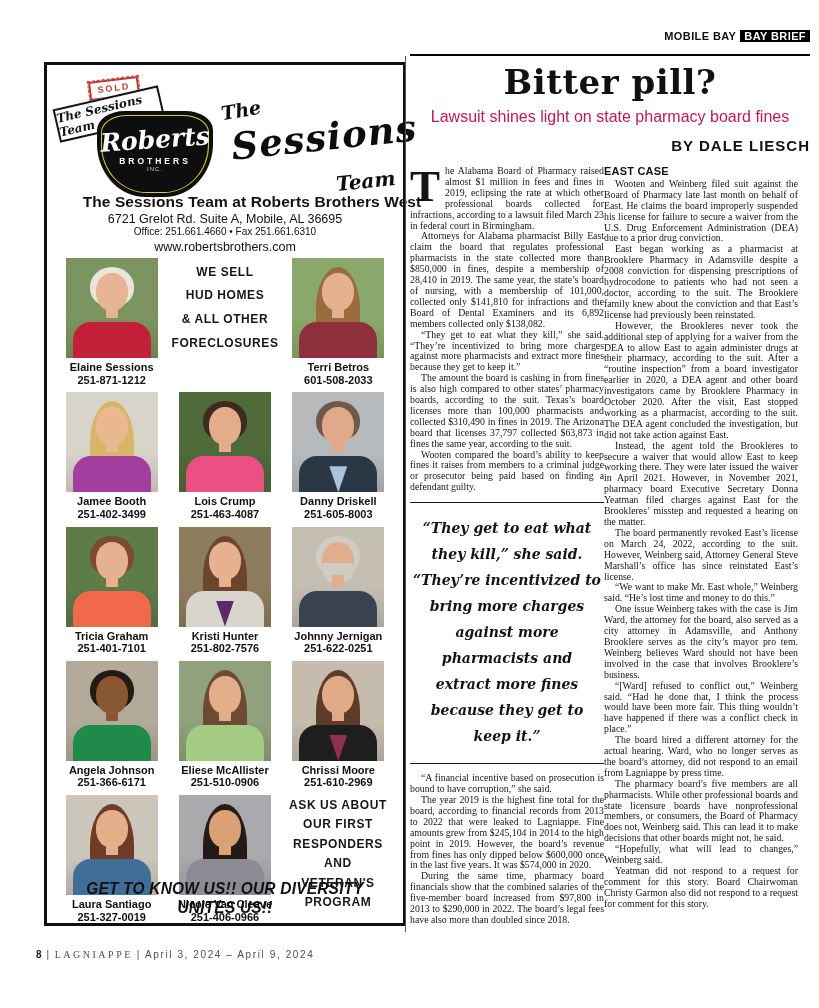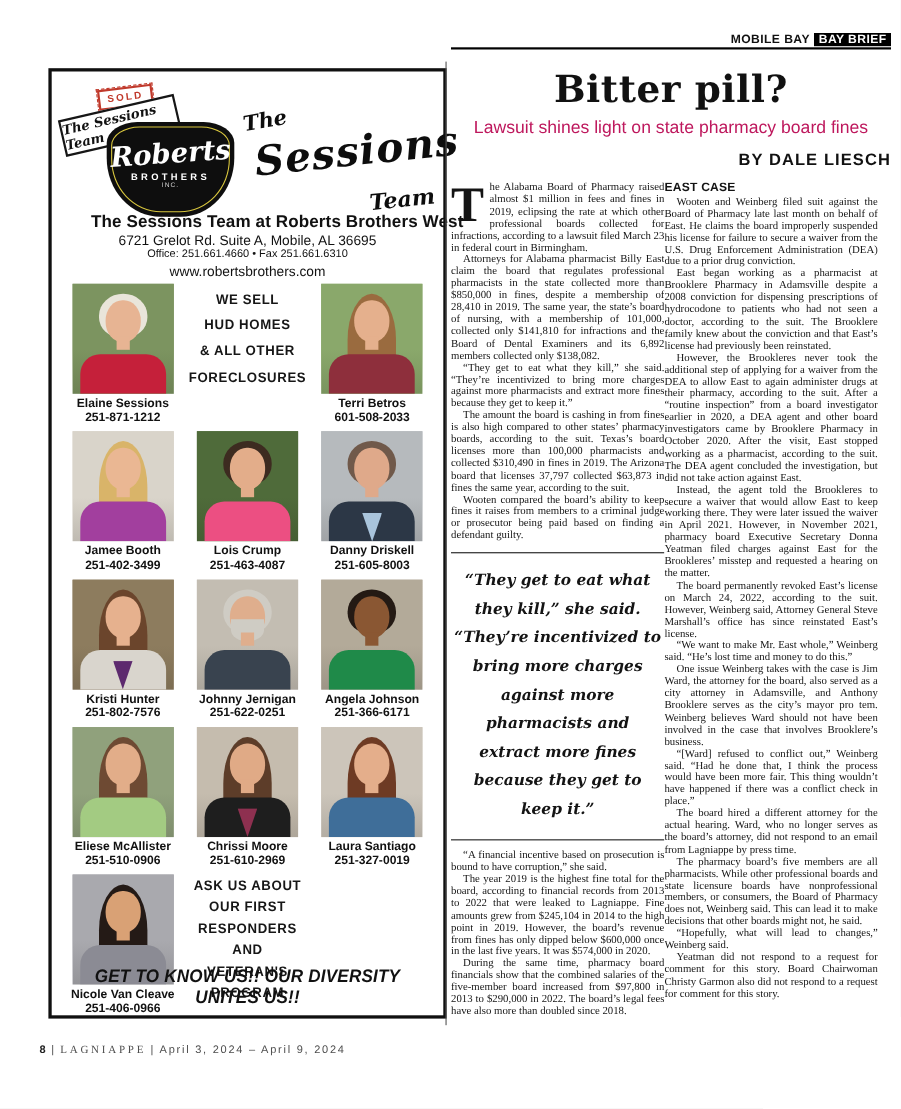--- a/index.html
+++ b/index.html
@@ -54,21 +54,21 @@
   .promo{width:112px;height:100px;display:flex;flex-direction:column;justify-content:center;align-items:center;
          font-weight:bold;font-size:12.5px;line-height:1.9;letter-spacing:.6px;color:#161616;transform:scaleX(.96);}
   .promo.tall{height:118px;line-height:1.55;}
 
   .ad-tagline{position:absolute;left:0;bottom:6px;width:100%;text-align:center;
               font-weight:800;font-style:italic;font-size:16.5px;letter-spacing:.2px;transform:scaleX(.94);}
 
   
   .vrule{position:absolute;left:405px;top:56px;width:1px;height:876px;background:#555;}
   .article-head{position:absolute;left:410px;top:30px;width:400px;border-bottom:2px solid #000;
-                text-align:right;padding-bottom:1px;font-weight:bold;font-size:11px;letter-spacing:.4px;}
+                text-align:right;padding-bottom:12px;font-weight:bold;font-size:11px;letter-spacing:.4px;}
   .badge{display:inline-block;background:#000;color:#fff;padding:0 4px;margin-left:4px;}
   .article-title{position:absolute;left:410px;top:62px;width:400px;text-align:center;
                  font-family:"DejaVu Serif",serif;font-weight:bold;font-size:34px;letter-spacing:.5px;}
   .article-subtitle{position:absolute;left:410px;top:108px;width:400px;text-align:center;font-size:16px;color:#be185d;}
   .article-byline{position:absolute;left:410px;top:137px;width:400px;text-align:right;
                   font-size:15px;font-weight:bold;letter-spacing:1px;}
 
   .cols{position:absolute;left:410px;top:166px;width:400px;display:flex;}
   .col{width:194px;height:792px;overflow:hidden;font-family:"Liberation Serif",serif;
        font-size:9.8px;line-height:10.9px;text-align:justify;color:#141414;}
@@ -181,20 +181,32 @@
           <div class="head"></div>
 
           <div class="neck"></div>
           <div class="torso"></div>
           <div class="accentpiece"></div>
         </div>
         <div class="agent-name">Danny Driskell</div>
         <div class="agent-phone">251-605-8003</div>
       </div>
 
+      <div class="agent">
+        <div class="photo short" style="--bg: #5d7c49; --hair: #7b4a30; --skin: #e6b191; --top: #f2684c;">
+          <div class="hair"></div>
+          <div class="head"></div>
+
+          <div class="neck"></div>
+          <div class="torso"></div>
+
+        </div>
+        <div class="agent-name">Tricia Graham</div>
+        <div class="agent-phone">251-401-7101</div>
+      </div>
 
       <div class="agent">
         <div class="photo long" style="--bg: #8d7c5e; --hair: #6b452c; --skin: #e6b18e; --top: #d9d5cd; --accent: #5d2a6e;">
           <div class="hair"></div>
           <div class="head"></div>
 
           <div class="neck"></div>
           <div class="torso"></div>
           <div class="accentpiece"></div>
         </div>

